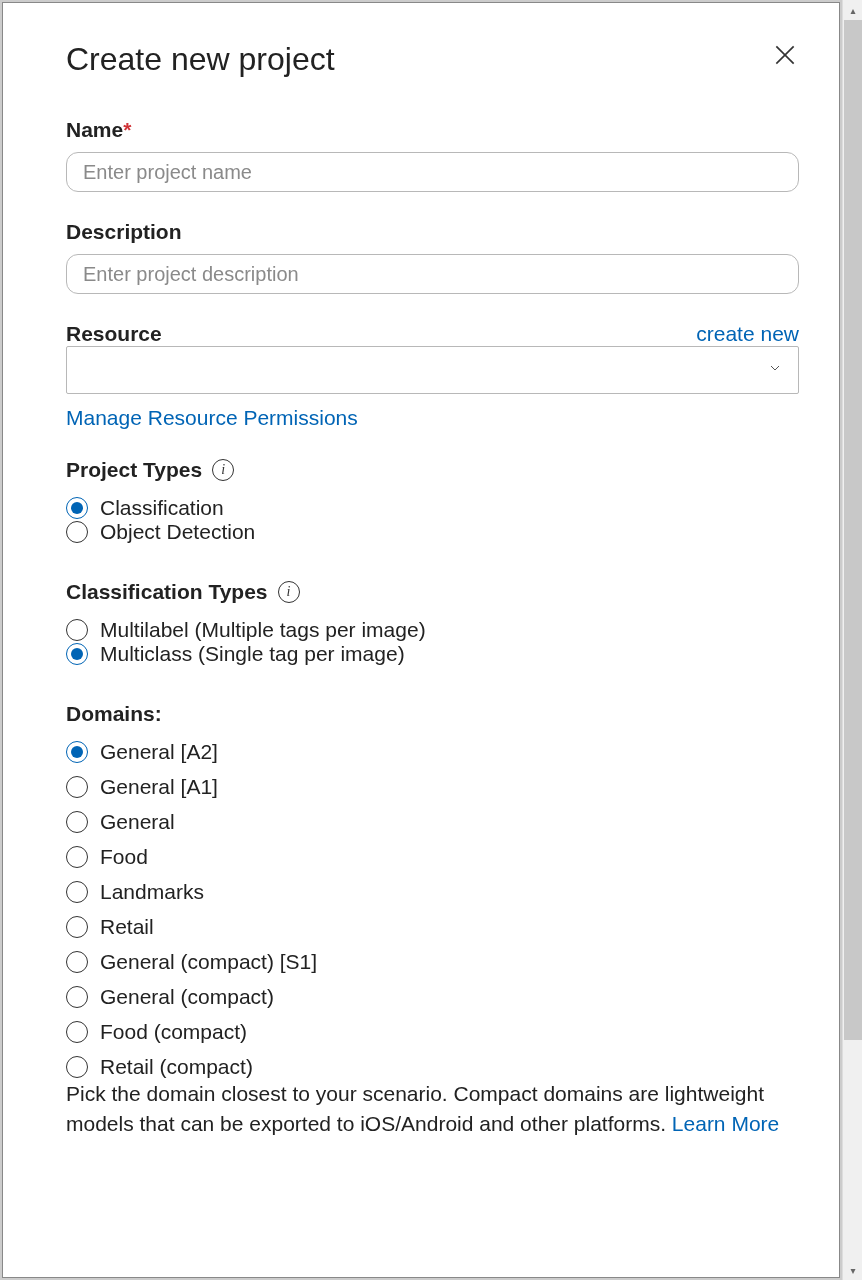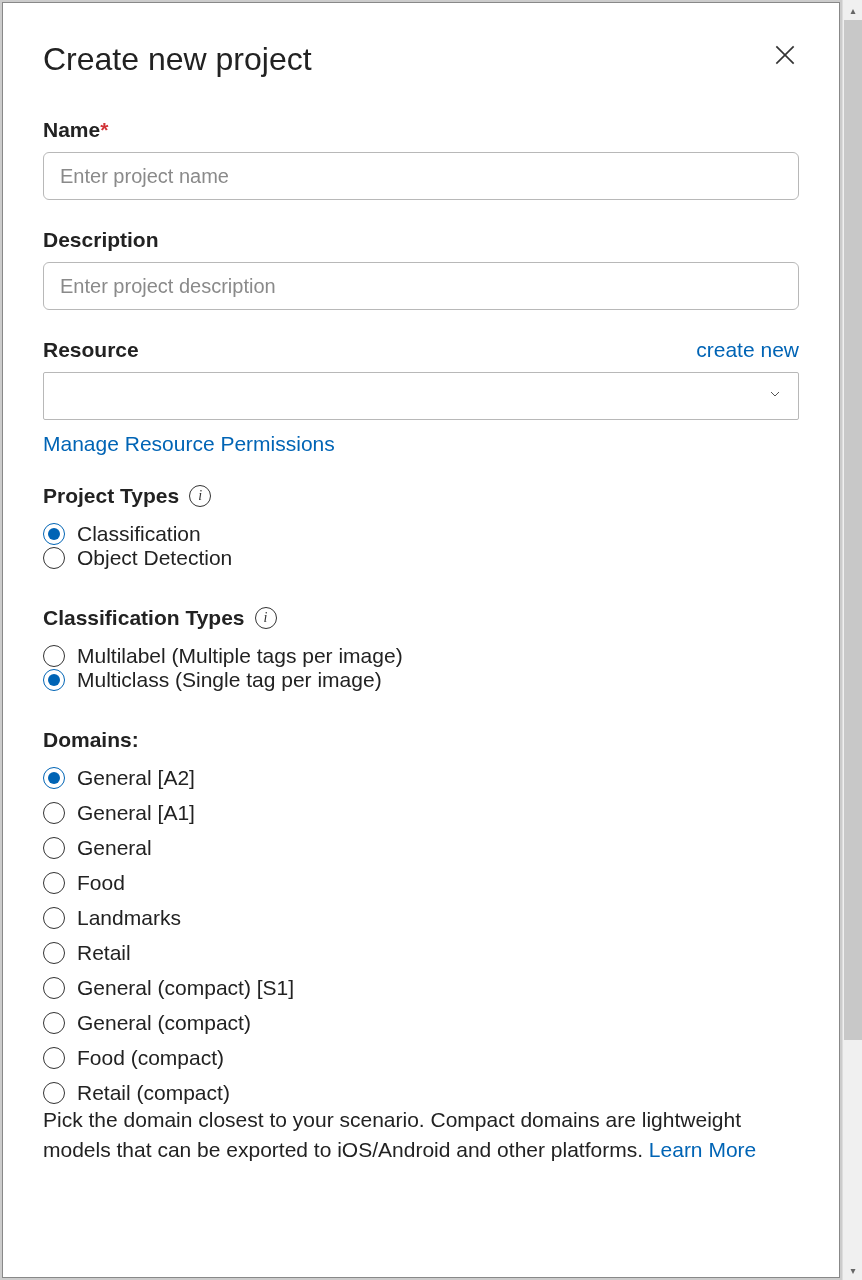--- a/index.html
+++ b/index.html
@@ -45,21 +45,21 @@
     background: #c8c8c8;
   }
   .modal {
     position: absolute;
     top: 2px;
     left: 2px;
     right: 22px;
     bottom: 2px;
     background: #fff;
     border: 1px solid #888;
-    padding: 38px 40px 20px 40px;
+    padding: 38px 40px 20px 63px;
     overflow: hidden;
   }
   .modal-header {
     display: flex;
     justify-content: space-between;
     align-items: flex-start;
     margin-bottom: 40px;
   }
   .modal-title {
     font-size: 32px;
@@ -87,30 +87,30 @@
     font-size: 21px;
     font-weight: 700;
     color: #222;
     display: block;
     margin-bottom: 10px;
   }
   .label-row {
     display: flex;
     justify-content: space-between;
     align-items: flex-end;
-    margin-bottom: 10px;
+    margin-bottom: 0;
   }
   .required-star {
     color: #d13438;
   }
   .text-input {
     width: 100%;
-    height: 48px;
+    height: 40px;
     border: 1px solid #b8b8b8;
-    border-radius: 6px;
+    border-radius: 12px;
     padding: 0 16px;
     font-size: 20px;
     color: #333;
     font-family: inherit;
   }
   .text-input::placeholder {
     color: #8a8a8a;
   }
   .select-wrapper {
     position: relative;

